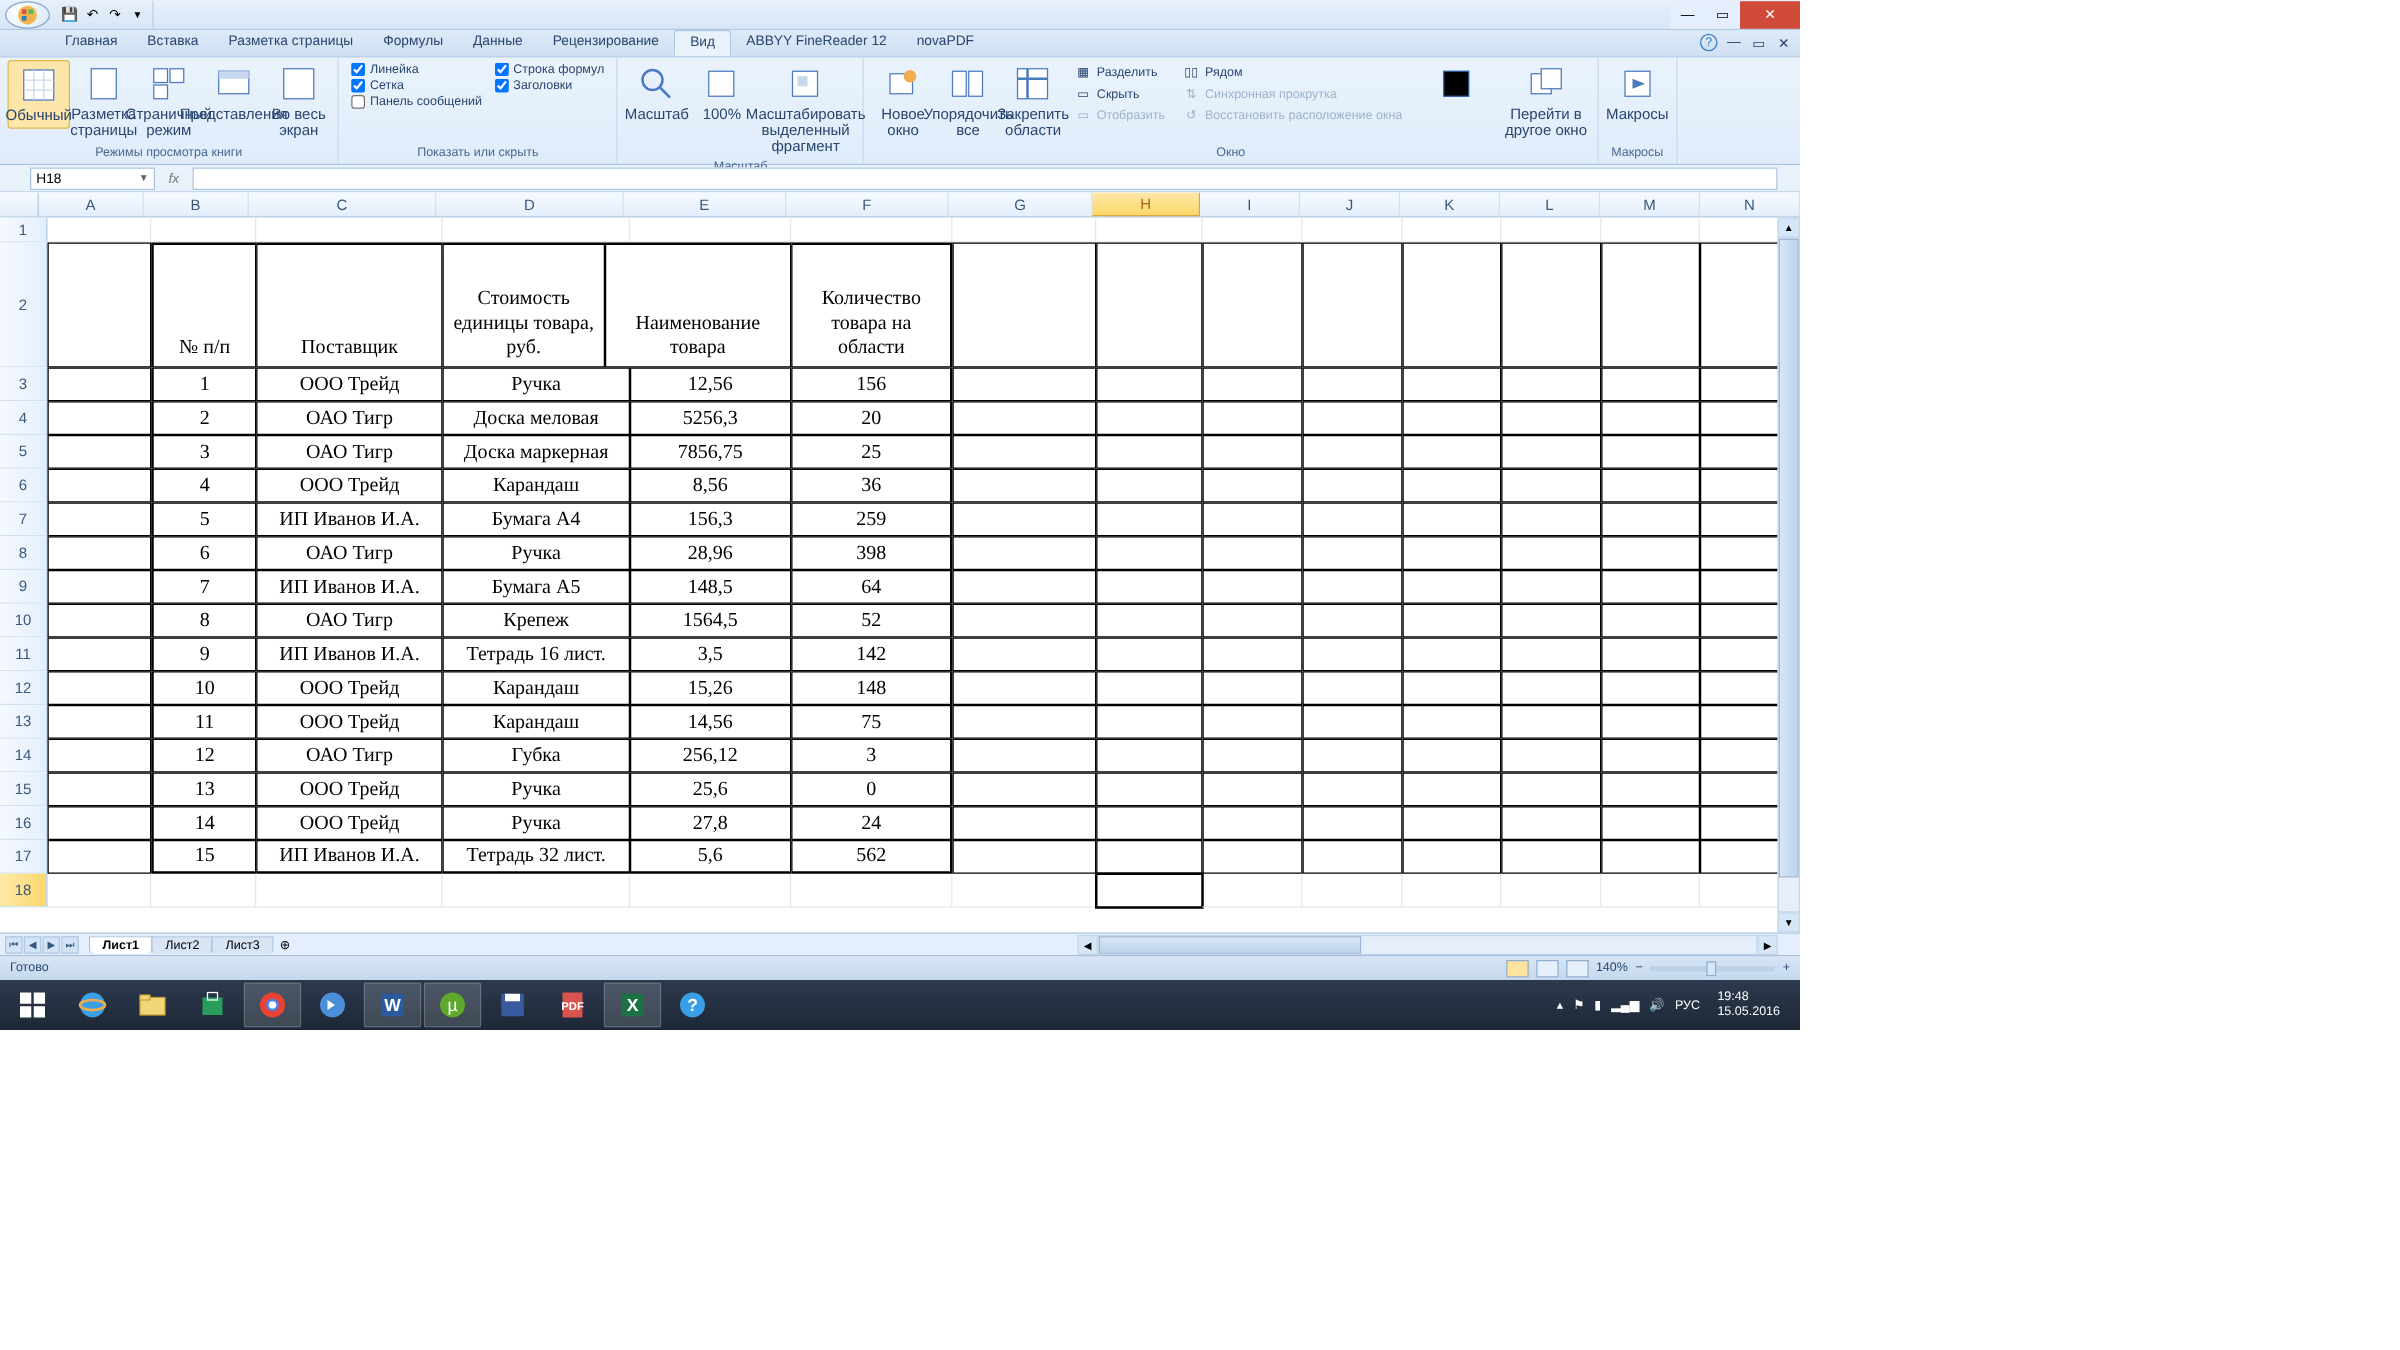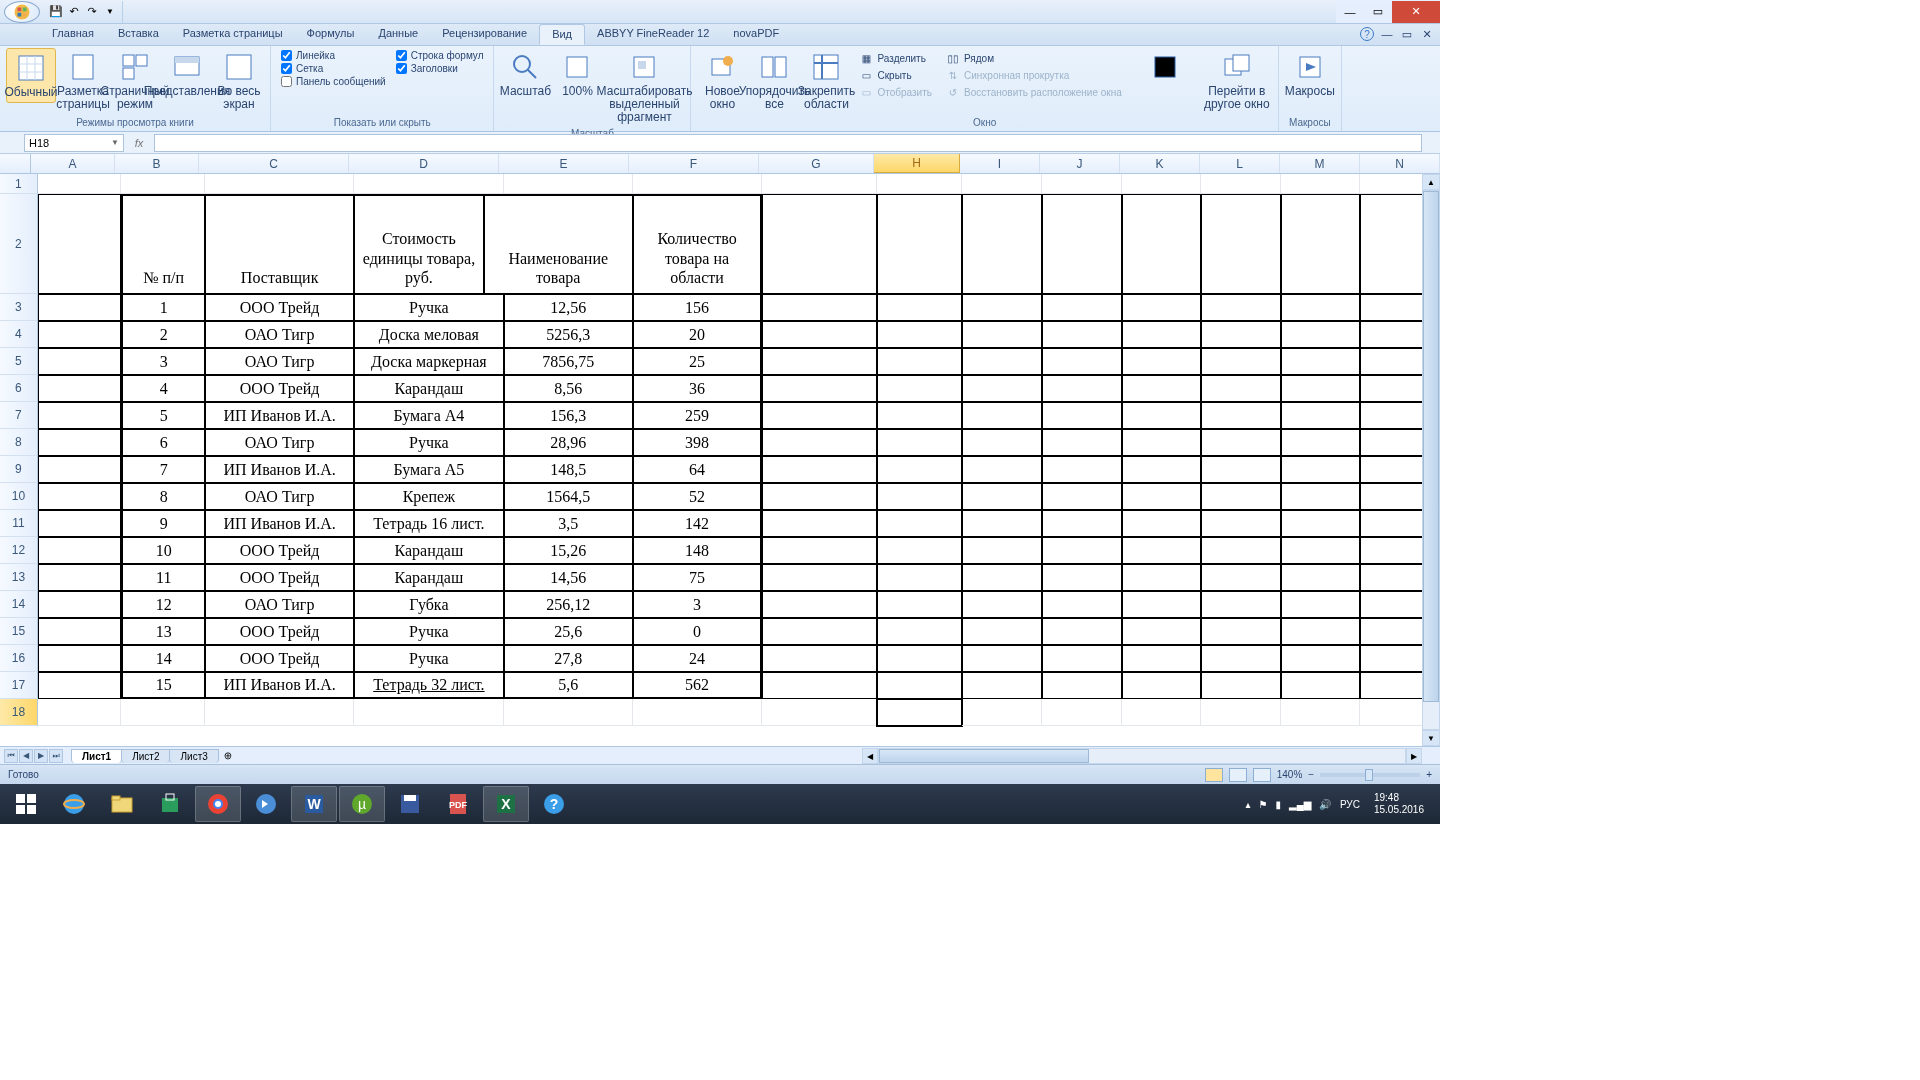--- a/index.html
+++ b/index.html
@@ -656,21 +656,21 @@
         <div class="cell " style="width: 80px;"></div>
         <div class="cell " style="width: 80px;"></div>
         <div class="cell " style="width: 80px;"></div>
         <div class="cell " style="width: 80px;"></div>
       </div>
       <div class="row data-row tbl" style="height: 27px;">
         <div class="rowh">17</div>
         <div class="cell " style="width: 84px;"></div>
         <div class="cell " style="width: 84px; border-width: 1px 1px 2px 2px; border-style: solid; border-color: rgb(0, 0, 0); border-image: initial;">15</div>
         <div class="cell " style="width: 150px; border-width: 1px 1px 2px; border-style: solid; border-color: rgb(0, 0, 0); border-image: initial;">ИП Иванов И.А.</div>
-        <div class="cell " style="width: 150px; border-width: 1px 1px 2px; border-style: solid; border-color: rgb(0, 0, 0); border-image: initial; text-decoration: underline;">Тетрадь 32 лист.</div>
+        <div class="cell " style="width: 150px; border-width: 1px 1px 2px; border-style: solid; border-color: rgb(0, 0, 0); border-image: initial;">Тетрадь 32 лист.</div>
         <div class="cell " style="width: 130px; border-width: 1px 1px 2px; border-style: solid; border-color: rgb(0, 0, 0); border-image: initial;">5,6</div>
         <div class="cell " style="width: 130px; border-width: 1px 2px 2px 1px; border-style: solid; border-color: rgb(0, 0, 0); border-image: initial;">562</div>
         <div class="cell " style="width: 115px;"></div>
         <div class="cell " style="width: 86px;"></div>
         <div class="cell " style="width: 80px;"></div>
         <div class="cell " style="width: 80px;"></div>
         <div class="cell " style="width: 80px;"></div>
         <div class="cell " style="width: 80px;"></div>
         <div class="cell " style="width: 80px;"></div>
         <div class="cell " style="width: 80px;"></div>

